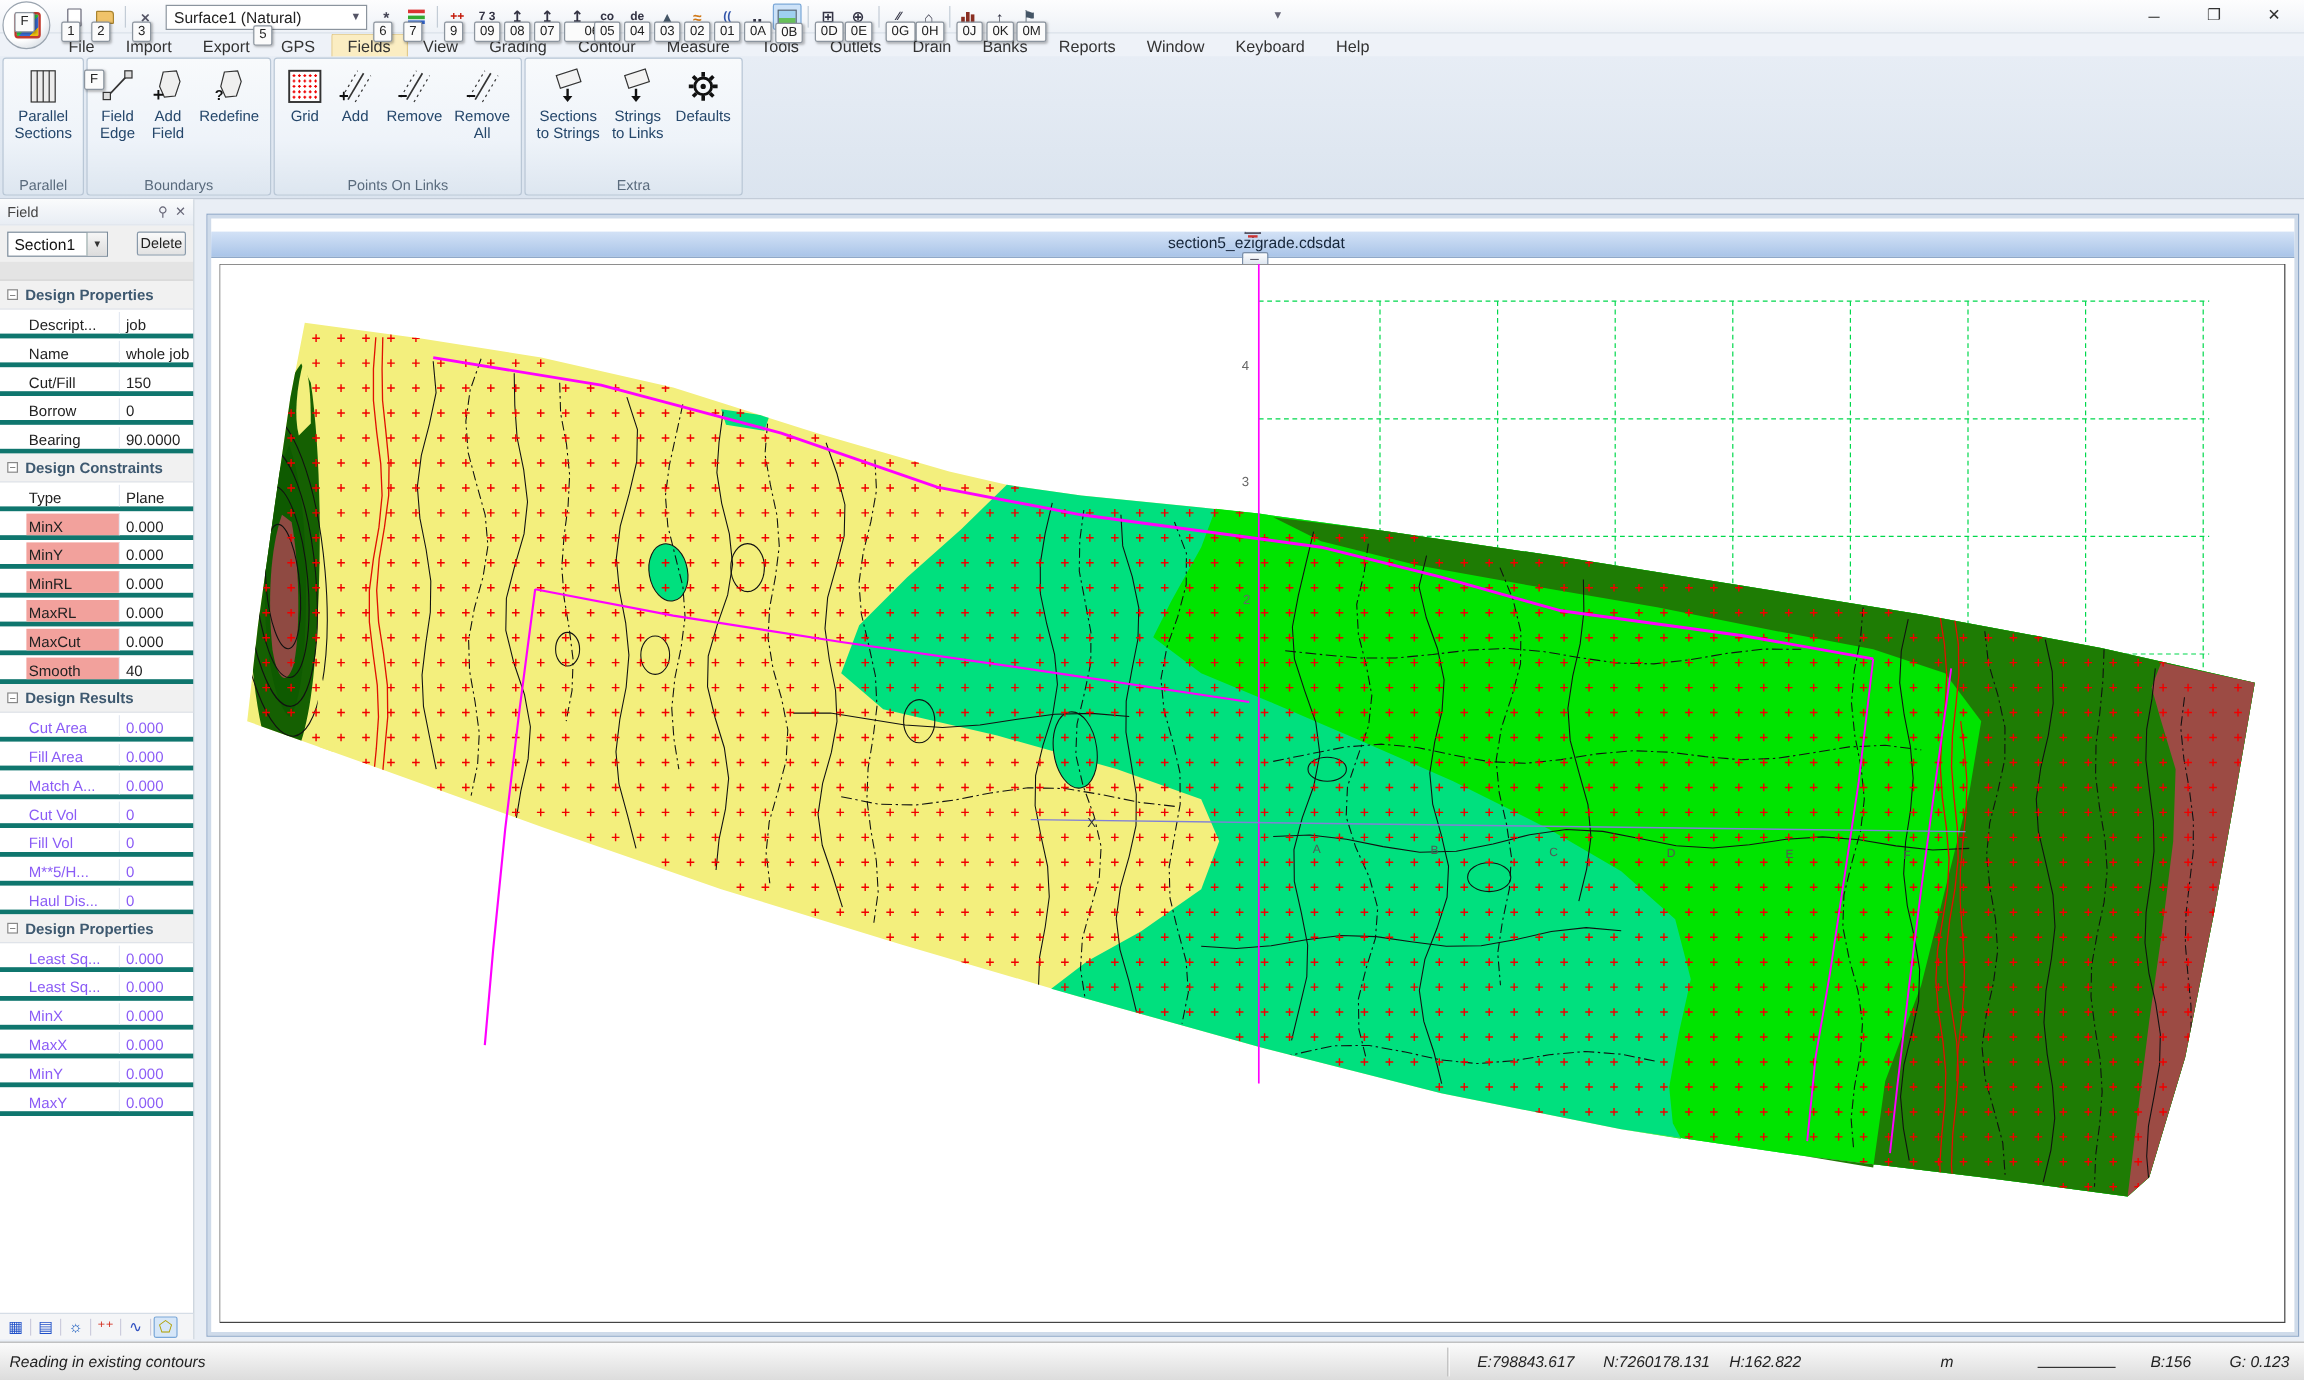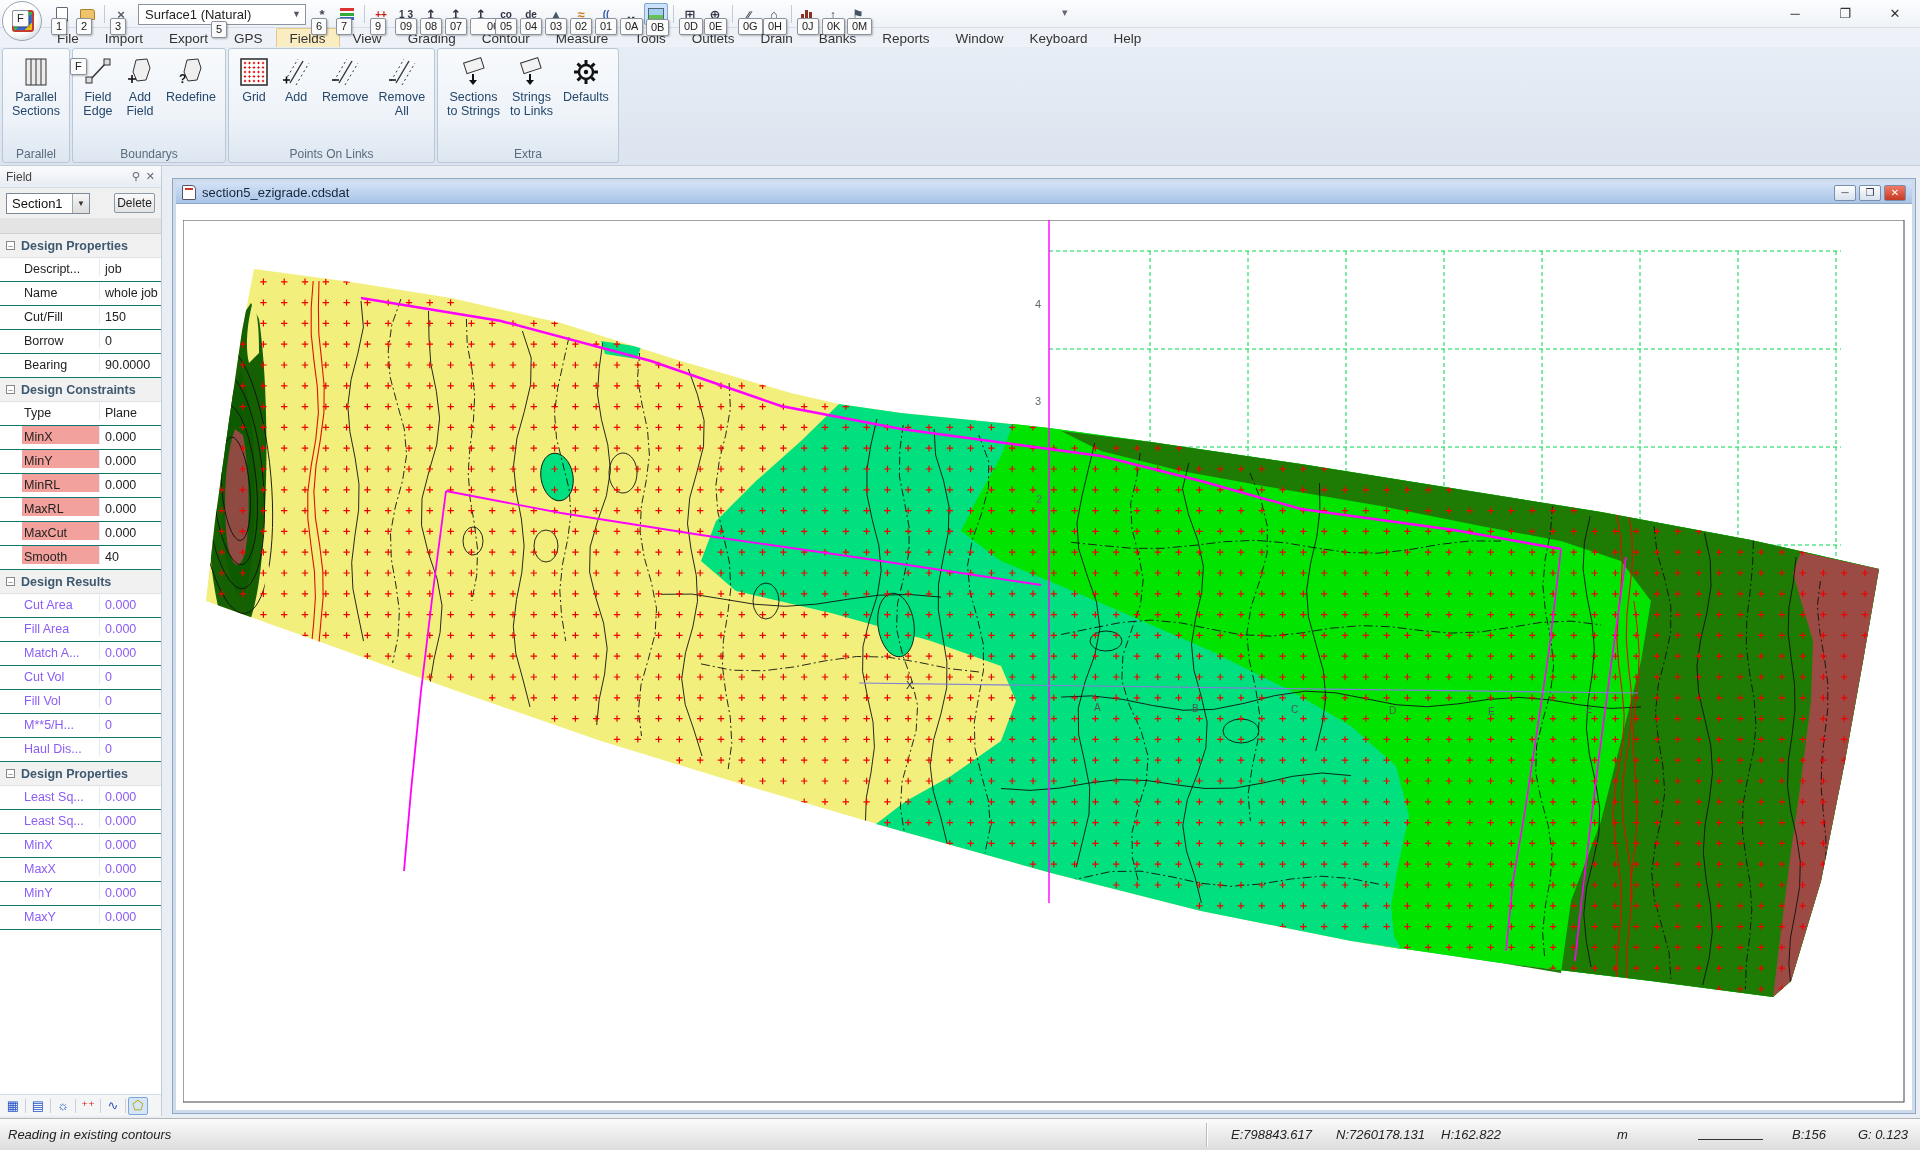--- a/index.html
+++ b/index.html
@@ -62,42 +62,42 @@
   .panel-hbtn { font-size:11px; color:#667; margin-left:6px; }
   #combo-row { height:30px; background:#f0f0f0; display:flex; align-items:center; padding:0 6px; }
   #section-combo { position:relative; width:94px; height:21px; background:#fff; border:1px solid #7a8a99;
     font-size:13px; display:flex; align-items:center; padding-left:5px; color:#111; }
   #section-combo .cbox { position:absolute; right:0; top:0; width:17px; height:19px; background:linear-gradient(#f6f6f6,#dcdcdc);
     border-left:1px solid #9aa; display:flex; align-items:center; justify-content:center; font-size:8px; color:#333; }
   #delete-btn { margin-left:24px; width:46px; height:20px; background:linear-gradient(#fafafa,#e2e2e2);
     border:1px solid #8899aa; border-radius:2px; font-size:12px; color:#222; display:flex; align-items:center; justify-content:center; }
   #panel-strip { height:16px; background:#e4e4e4; border-bottom:1px solid #d0d0d0; }
   #propgrid { font-size:12.5px; color:#222; }
-  .prow { display:flex; height:24px; border-bottom:1px solid #0f766e; align-items:flex-start; }
+  .prow { display:flex; height:24px; border-bottom:4px solid #0f766e; align-items:flex-end; }
   .prow.header { background:#f1f1f1; border-bottom:1px solid #dfe3e9; align-items:center; }
   .collapse-box { width:9px; height:9px; border:1px solid #888; margin:0 6px 0 6px; background:#fff;
     font-size:8px; line-height:7px; text-align:center; color:#444; }
   .phead-label { font-weight:bold; font-size:12.5px; color:#3e5970; }
   .pcell-gutter { width:22px; border-right:1px solid #eef1f5; }
   .pcell-label { width:78px; padding:4px 0 0 2px; border-right:1px solid #e4e9f2; white-space:nowrap; overflow:hidden; }
   .pcell-value { flex:1; padding:4px 0 0 5px; white-space:nowrap; overflow:hidden; }
   .prow.pink .pcell-label { background:#f2a19c; }
   .prow.disabled .pcell-label, .prow.disabled .pcell-value { color:#8b5cf6; }
   #panel-tools { position:absolute; bottom:0; left:0; right:0; height:22px; background:#f4f5f7;
     border-top:1px solid #d5dde6; display:flex; align-items:center; padding-left:3px; }
   .ptool { width:20px; height:18px; display:flex; align-items:center; justify-content:center; font-size:13px; }
   .ptool.sel { background:#d6e6f8; border:1px solid #7aa7d8; border-radius:2px; }
   .ptool-sep { width:1px; height:14px; background:#ccd; margin:0 2px; }
 
   
   #mdi { position:absolute; left:172px; top:178px; width:1744px; height:936px; background:#fff;
     border:1px solid #8fa8c8; box-shadow:0 0 0 3px #cfdbEA inset; }
-  #doc-titlebar { position:absolute; left:3px; top:3px; right:3px; height:22px;
+  #doc-titlebar { position:absolute; left:3px; top:14px; right:3px; height:22px;
     background:linear-gradient(#d3e2f6,#a9c4e8); display:flex; align-items:center; padding:0 6px;
-    border-bottom:1px solid #8fa8c8; }
+    border-bottom:1px solid #8fa8c8;flex-direction:column; }
   #doc-icon { width:14px; height:15px; background:#fff; border:1px solid #556; border-radius:1px 4px 1px 1px; position:relative; }
   #doc-icon i { position:absolute; left:2px; top:2px; width:8px; height:2px; background:#c33; }
   #doc-title { font-size:13px; color:#16263a; margin-left:6px; flex:1; }
   .doc-btn { width:22px; height:16px; margin-left:3px; border:1px solid #7b8fa8; border-radius:2px;
     background:linear-gradient(#fdfdfd,#d8e2ee); display:flex; align-items:center; justify-content:center;
     font-size:10px; color:#334; }
   .doc-btn.close { background:linear-gradient(#ef7a66,#c63a24); color:#fff; font-weight:bold; }
   #mapwrap { position:absolute; left:10px; top:41px; width:1722px; height:883px; }
   #mapsvg { position:absolute; inset:0; }
 
@@ -144,21 +144,21 @@
             <i style="background: rgb(51, 102, 204);"></i>
           </span>
           <div class="keytip" style="left: 1px; top: 15px;">7</div>
         </div>
         <div class="qsep"></div>
         <div class="qicon">
           <span style="color: rgb(196, 24, 8); font-size: 10px; font-weight: bold;">++</span>
           <div class="keytip" style="left: 1px; top: 15px;">9</div>
         </div>
         <div class="qicon">
-          <span style="color: rgb(51, 51, 68); font-size: 10px; font-weight: bold;">1 3</span>
+          <span style="color: rgb(51, 51, 68); font-size: 10px; font-weight: bold;">7 3</span>
           <div class="keytip" style="left: 1px; top: 15px;">09</div>
         </div>
         <div class="qicon">
           <span style="color: rgb(51, 51, 68); font-weight: bold;">↥</span>
           <div class="keytip" style="left: 1px; top: 15px;">08</div>
         </div>
         <div class="qicon">
           <span style="color: rgb(51, 51, 68); font-weight: bold;">↥</span>
           <div class="keytip" style="left: 1px; top: 15px;">07</div>
         </div>

